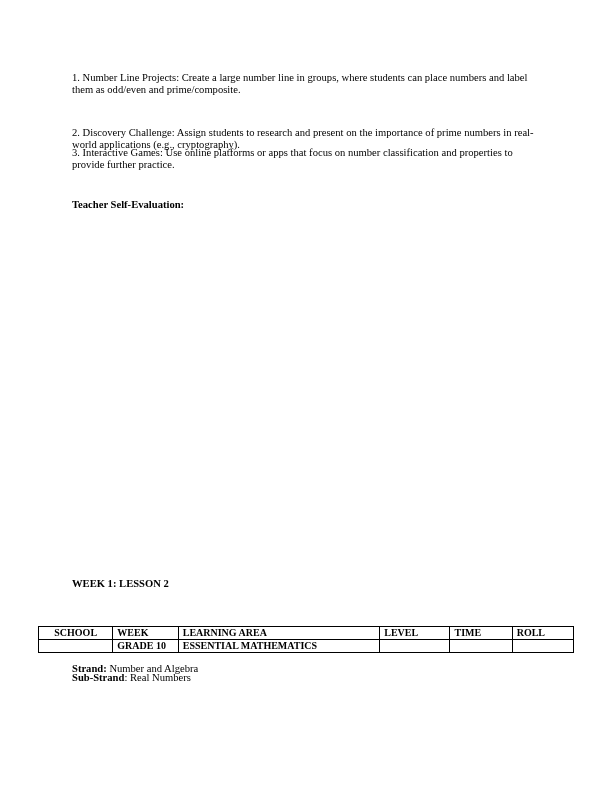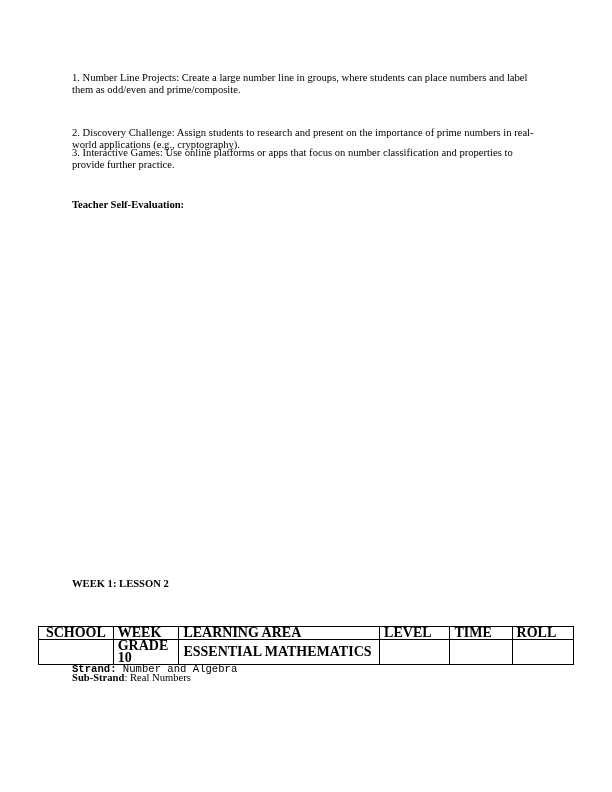--- a/index.html
+++ b/index.html
@@ -4,21 +4,21 @@
 <style>
   html, body { margin: 0; padding: 0; background: #ffffff; }
   body {
     width: 612px; height: 792px; position: relative; overflow: hidden;
     font-family: "Liberation Serif", serif; color: #000; font-size: 10.6px;
   }
   .para { position: absolute; left: 72px; width: 470px; line-height: 12.4px; margin: 0; }
   .heading { position: absolute; left: 72px; font-weight: bold; margin: 0; }
   table.info {
     position: absolute; left: 38px; top: 626px; width: 536px;
-    border-collapse: collapse; font-size: 14px; font-weight: bold;
+    border-collapse: collapse; font-size: 10px; font-weight: bold;
   }
   table.info td {
     border: 1px solid #000; padding: 0 4px; height: 12px; line-height: 12px;
     vertical-align: middle;
   }
   .c-school { width: 66px; text-align: center; }
   .c-level { width: 57px; }
   .c-area { width: 196px; }
   .c-date { width: 62px; }
   .c-time { width: 54px; }
@@ -51,14 +51,14 @@
     <td class="c-school"></td>
     <td class="c-level">GRADE 10</td>
     <td class="c-area">ESSENTIAL MATHEMATICS</td>
     <td class="c-date"></td>
     <td class="c-time"></td>
     <td class="c-roll"></td>
   </tr>
 </tbody>
   </table>
 
-<p class="meta" style="top:663px;font-family:Liberation Mono, monospace;"><b>Strand:</b><span> Number and Algebra</span></p>
+<p class="meta" style="top:663px;"><b>Strand:</b><span> Number and Algebra</span></p>
 <p class="meta" style="top:672px;"><b>Sub-Strand</b><span>: Real Numbers</span></p>
 
 </body></html>

